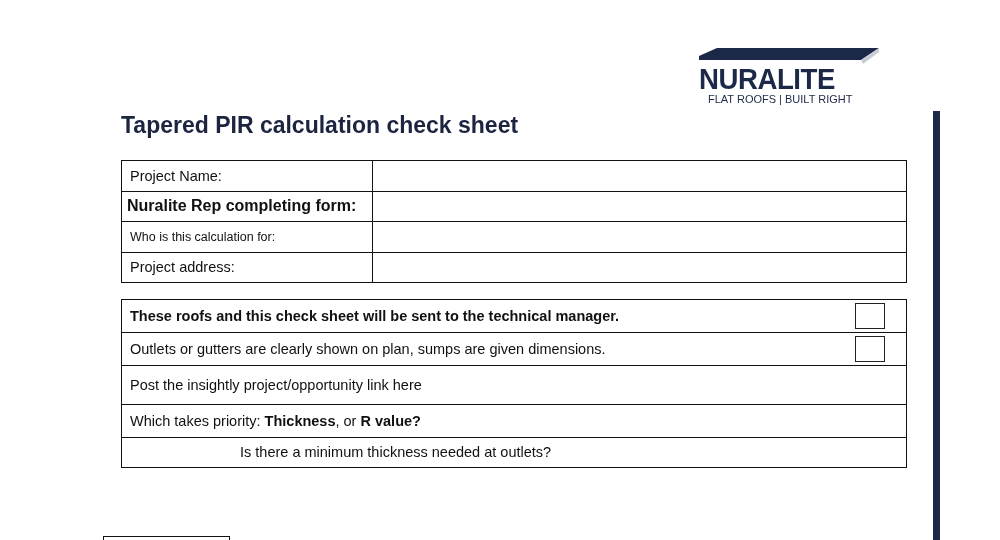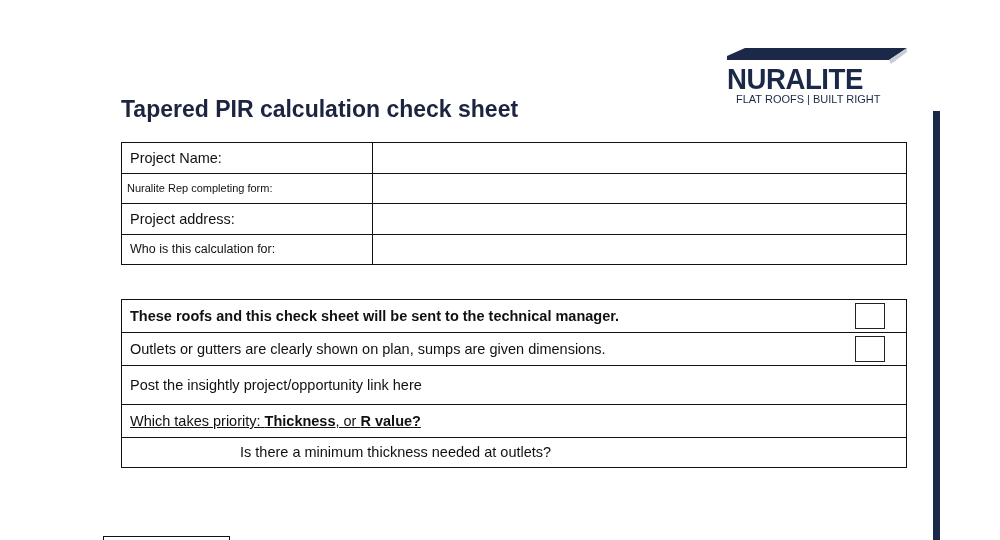--- a/index.html
+++ b/index.html
@@ -1,50 +1,50 @@
 <!DOCTYPE html>
 <html><head>
   <meta charset="utf-8">
   <style>
     * { box-sizing: border-box; margin: 0; padding: 0; }
     html, body { width: 1000px; height: 540px; overflow: hidden; background: #ffffff; }
     body { position: relative; font-family: "Liberation Sans", sans-serif; color: #111; }
 
-    .logo { position: absolute; left: 699px; top: 48px; width: 182px; height: 58px; margin-left: 28px; }
+    .logo { position: absolute; left: 699px; top: 48px; width: 182px; height: 58px; }
     .logo svg { position: absolute; left: 0; top: 0; }
     .logo-word { position: absolute; left: 0; top: 14px; font-weight: bold; font-size: 30px; letter-spacing: -0.5px; color: #1c2847; line-height: 34px; transform: scaleX(0.92); transform-origin: left; }
     .logo-tag { position: absolute; left: 9px; top: 45px; font-size: 11px; color: #1c2847; line-height: 12px; white-space: nowrap; text-align: center; }
 
-    .title { position: absolute; left: 121px; top: 96px; font-size: 23px; font-weight: bold; color: #1c2440; white-space: nowrap; }
+    .title { position: absolute; left: 121px; top: 112px; font-size: 23px; font-weight: bold; color: #1c2440; white-space: nowrap; }
 
     .right-bar { position: absolute; left: 933px; top: 111px; width: 7px; height: 429px; background: #1c2847; }
 
     table { border-collapse: collapse; position: absolute; }
     td { border: 1.5px solid #111; font-size: 14.5px; vertical-align: middle; }
 
-    .info { left: 121px; top: 142px; width: 786px; }
+    .info { left: 121px; top: 160px; width: 786px; }
     .info td.lbl { width: 251px; padding-left: 8px; }
     .info td.val { padding: 0; }
     .info tr { height: 30.5px; }
     .info td.small { font-size: 12.5px; }
-    .info td.mid { font-size: 11px; padding-left: 5px; }
+    .info td.mid { font-size: 16px; padding-left: 5px; font-weight: bold; }
 
     .check { left: 121px; top: 299px; width: 786px; }
     .check td { padding-left: 8px; line-height: 16px; }
     .check td.cb-cell { width: 1px; padding: 0; border-left: none; }
     .check td.txt-cb { border-right: none; }
     .checkbox { display: block; width: 30px; height: 26px; border: 1.5px solid #222; margin: 0 auto; background: #fff; cursor: pointer; }
     .cbwrap { width: 58px; display: flex; justify-content: flex-end; padding-right: 14px; }
 
     .r1 { height: 33px; font-weight: bold; }
     .r2 { height: 50px; }
     .r3 { height: 33px; }
     .r4 { height: 33px; }
     .r5 { height: 39px; }
-    .r6 { height: 33px; text-decoration: underline; }
+    .r6 { height: 33px; }
     .r7 { height: 30px; }
     .r7 td { vertical-align: top; padding-left: 118px; padding-top: 6px; }
 
     .small-box { position: absolute; left: 103px; top: 536px; width: 127px; height: 10px; border: 1.5px solid #111; border-bottom: none; background: #fff; }
 
     b { font-weight: bold; }
   </style>
 </head>
 <body>
 
@@ -65,25 +65,25 @@
   <tbody>
       <tr>
     <td class="lbl">Project Name:</td>
     <td class="val"></td>
   </tr>
   <tr>
     <td class="lbl mid">Nuralite Rep completing form:</td>
     <td class="val"></td>
   </tr>
   <tr>
-    <td class="lbl">Project address:</td>
+    <td class="lbl small">Who is this calculation for:</td>
     <td class="val"></td>
   </tr>
   <tr>
-    <td class="lbl small">Who is this calculation for:</td>
+    <td class="lbl">Project address:</td>
     <td class="val"></td>
   </tr>
 </tbody>
   </table>
 
 <table class="check">
   <tbody>
       <tr class="r1">
     <td class="txt-cb">These roofs and this check sheet will be sent to the technical manager.</td>
     <td class="cb-cell">

